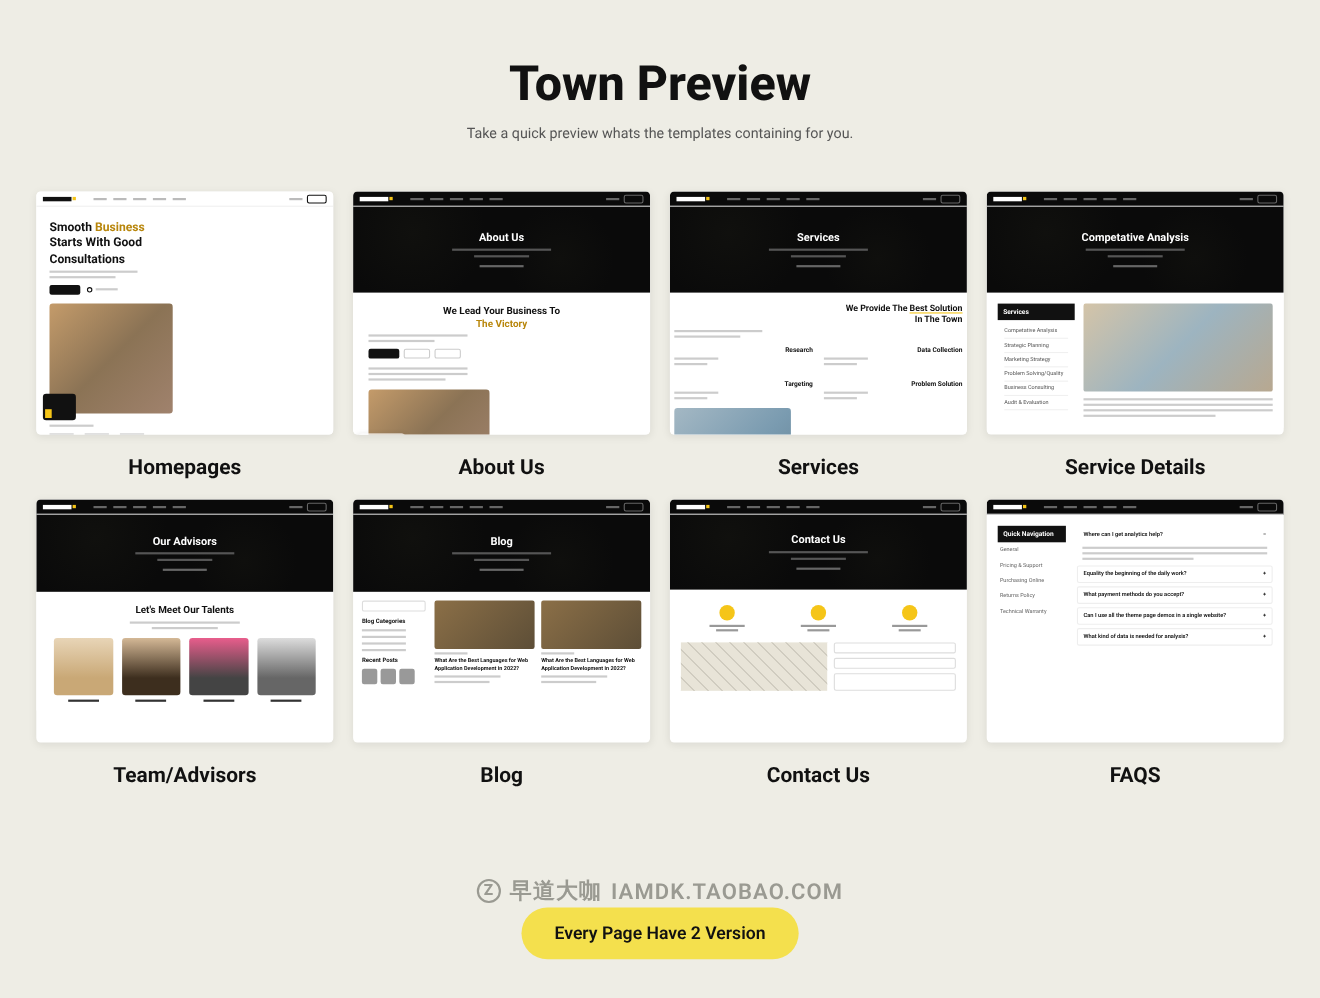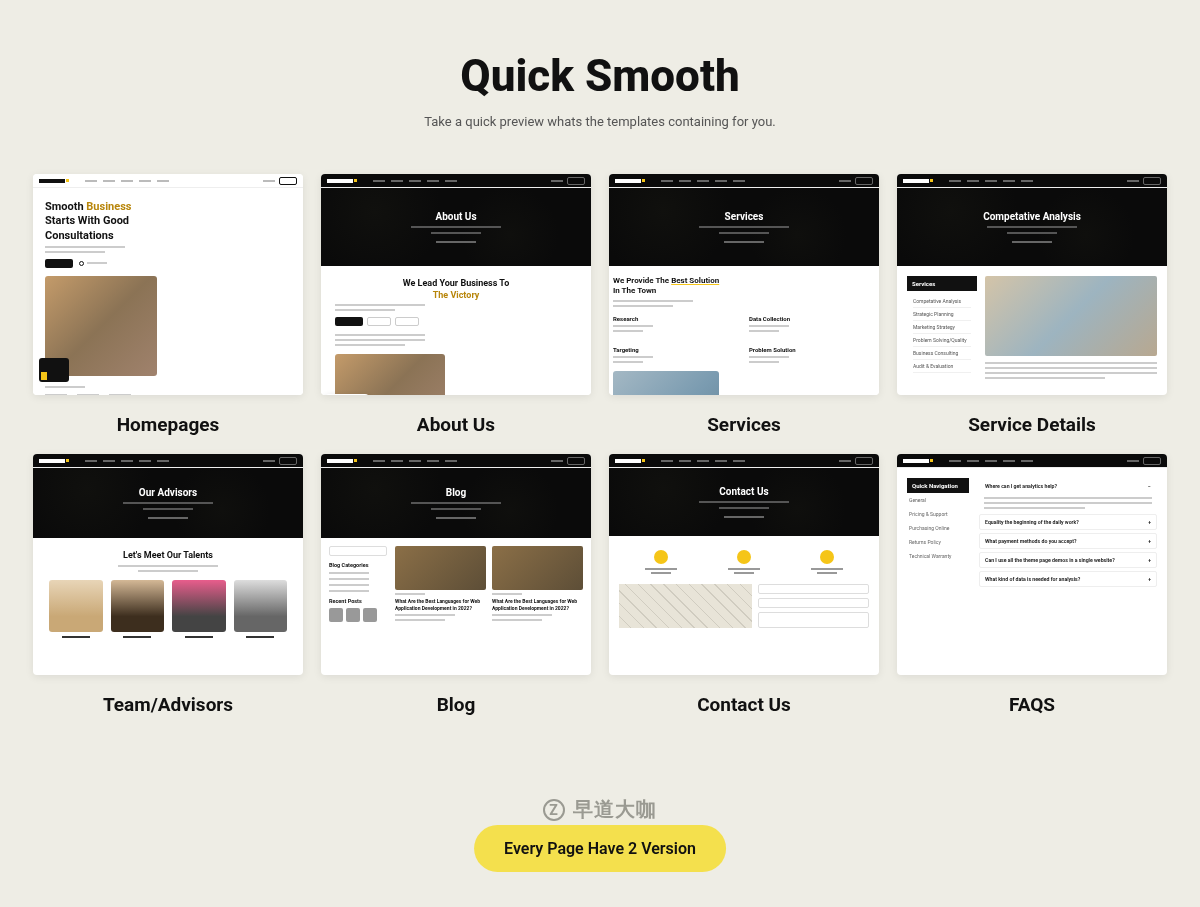--- a/index.html
+++ b/index.html
@@ -195,21 +195,21 @@
 .t-nav-dark .t-logo { background: #fff; }
 .t-nav-dark .t-navlink { background: #666; }
 .t-nav-dark .t-signin { background: #666; }
 .t-nav-dark .t-signup { border-color: #666; }
 </style>
 </head>
 <body>
 
 <div class="container">
   <div class="header">
-    <h1 class="title">Quick Smooth</h1>
+    <h1 class="title">Town Preview</h1>
     <p class="subtitle">Take a quick preview whats the templates containing for you.</p>
   </div>
 
   <div class="grid">
 
     <div class="card">
       <div class="thumb">
         <div class="t-nav">
           <div class="t-logo"></div>
             <span class="t-logo-dot"></span>
@@ -356,21 +356,21 @@
               <div class="t-signin"></div>
               <div class="t-signup"></div>
             </div>
         </div>
         <div class="t-hero-dark">
           <div class="t-hero-title">Services</div>
           <div class="t-hero-sub"></div>
             <div class="t-hero-sub2"></div>
           <div class="t-crumb"></div>
         </div>
-        <div class="t-body" style="padding:10px 4px;">
+        <div class="t-body" style="padding:10px 4px;text-align:right;">
           <div class="t-body-flex">
             <div style="flex:1;">
               <div class="t-bigtext" style="font-size:8px;">
                 <span>We Provide The</span>
                 <span style="text-decoration:underline;text-decoration-color:#f5c518;">Best Solution</span><br>
                 <span>In The Town</span>
               </div>
               <div class="t-line" style="width:80px;"></div>
               <div class="t-line" style="width:60px;"></div>
               <div class="t-cols" style="margin-top:8px;">
@@ -666,15 +666,16 @@
       </div>
       <div class="card-label">FAQS</div>
     </div>
 
   </div>
 </div>
 
 <div class="watermark">
   <span class="wm-icon">Z</span>
   <span>早道大咖</span>
+  <span>IAMDK.TAOBAO.COM</span>
 </div>
 
 <div class="badge">Every Page Have 2 Version</div>
 
 </body></html>

